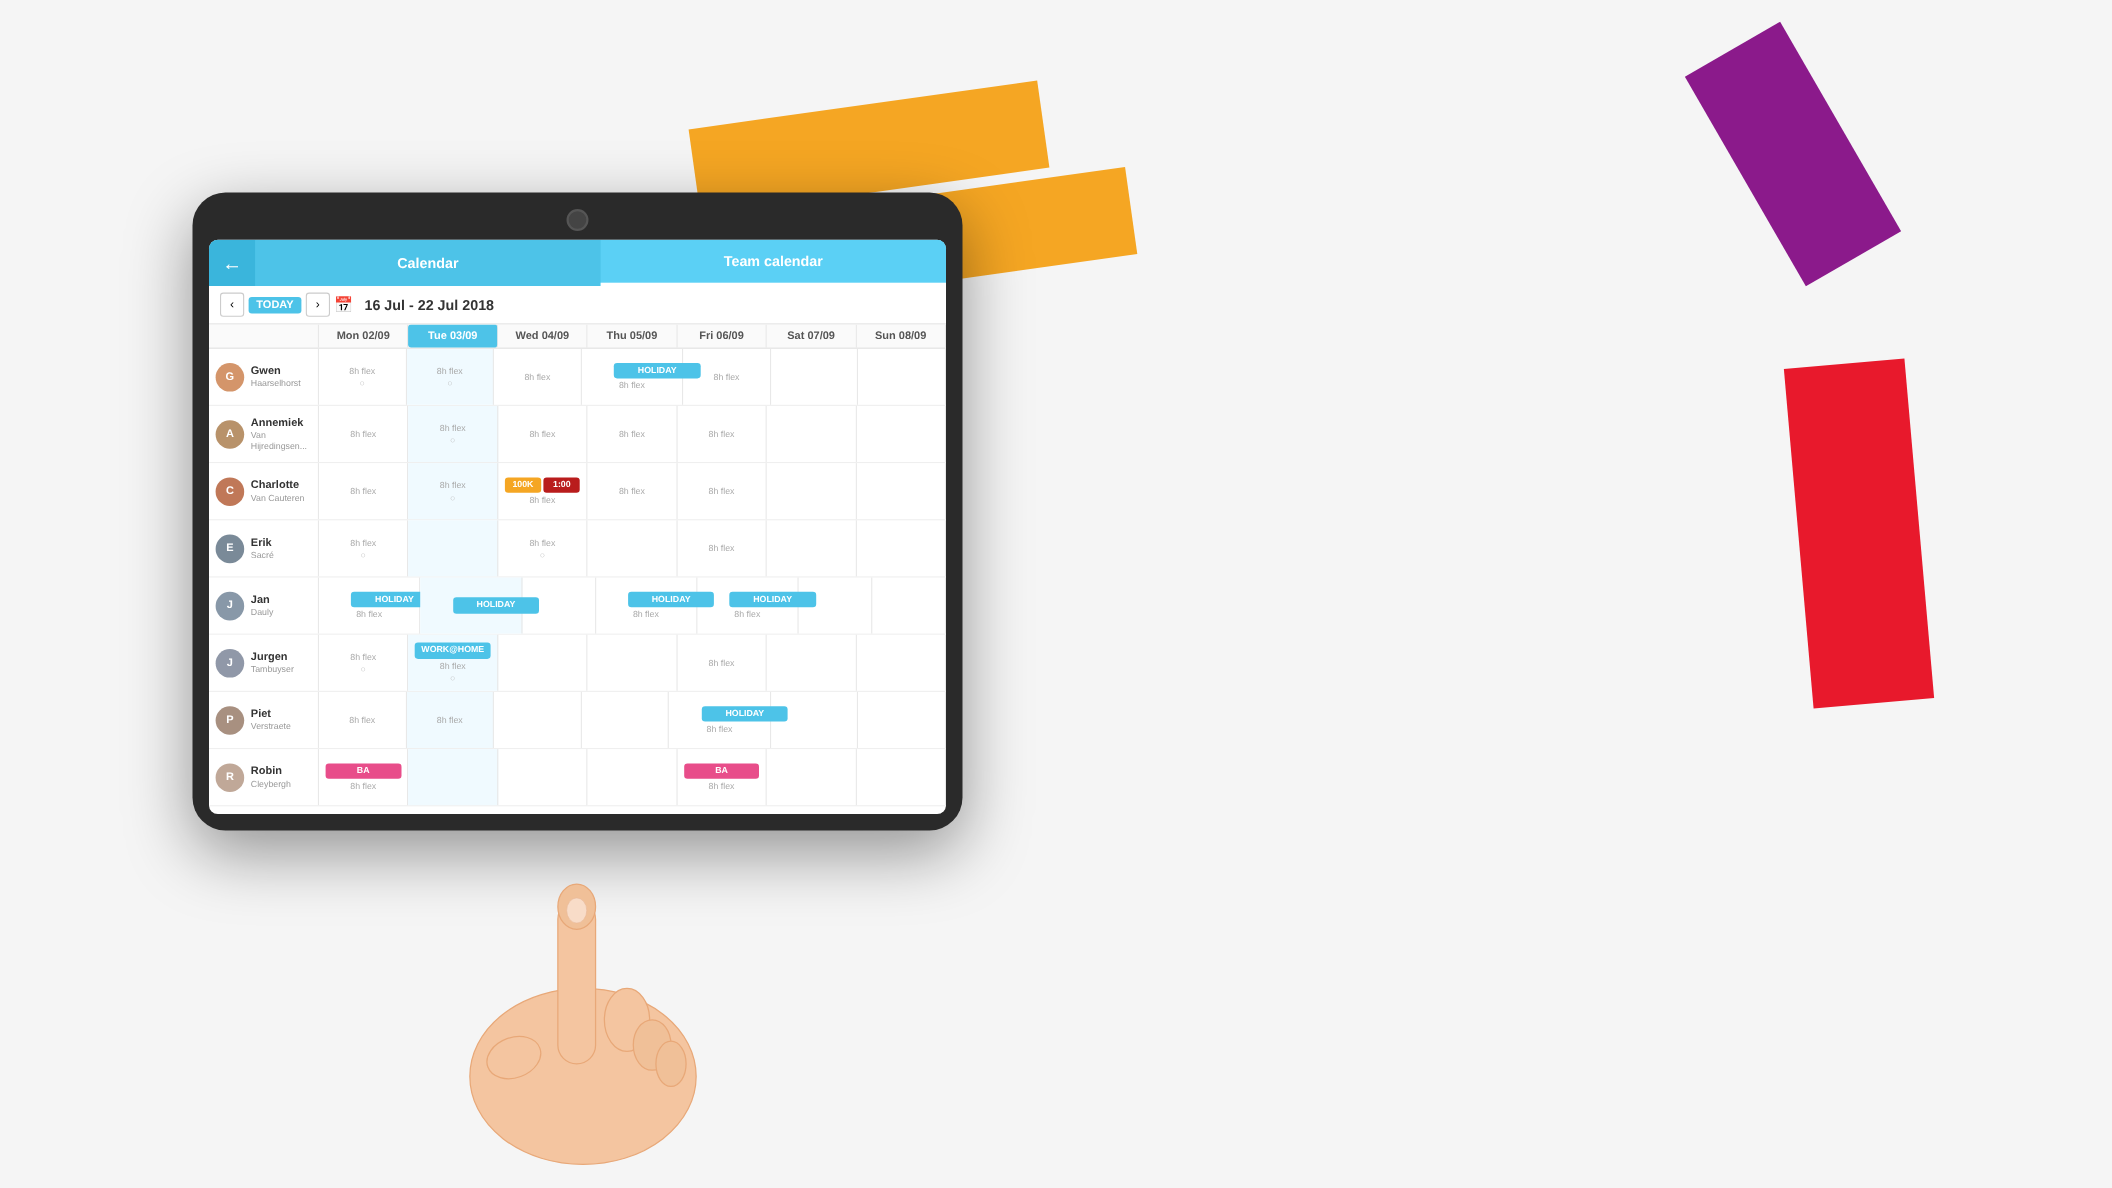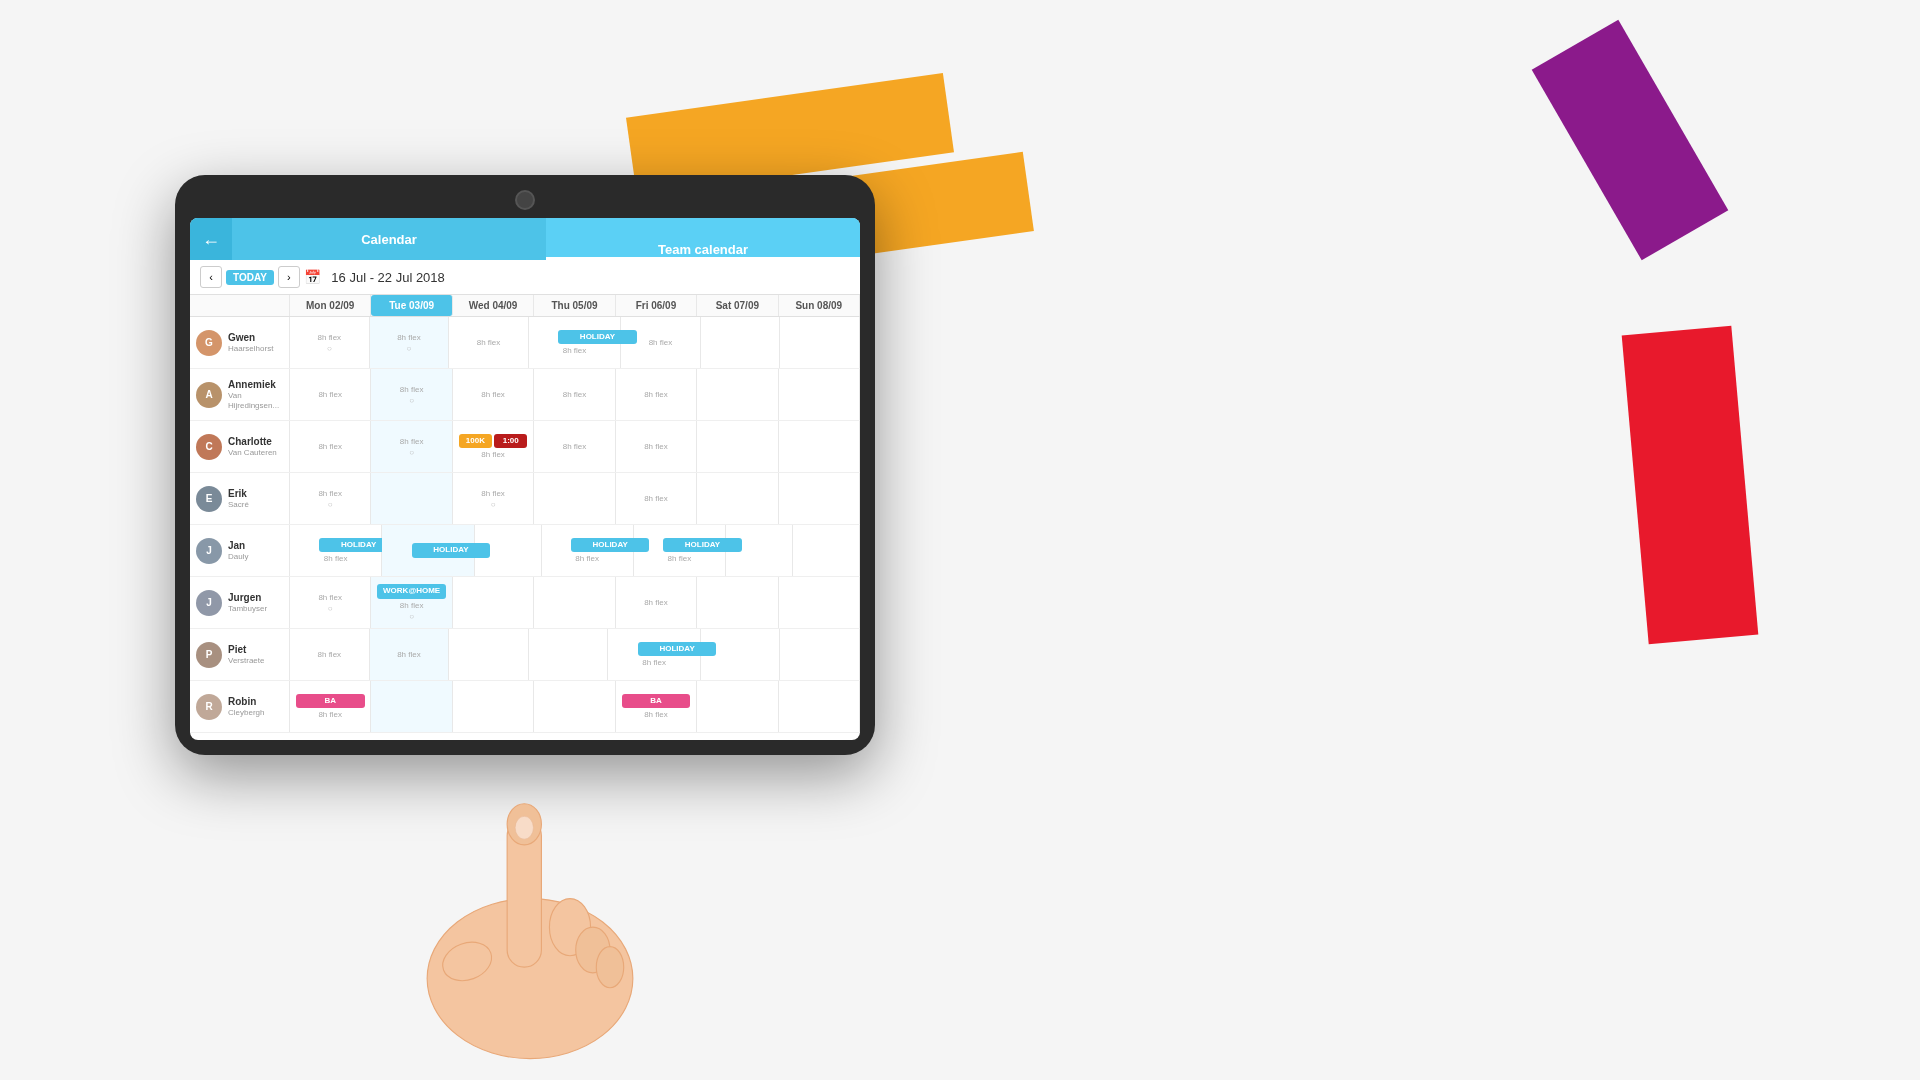--- a/index.html
+++ b/index.html
@@ -111,21 +111,20 @@
       align-items: center;
       justify-content: center;
       font-size: 13px;
       font-weight: 600;
       cursor: pointer;
       color: #fff;
     }
     .tab.active {
       background: #5BD0F5;
       border-bottom: 3px solid #fff;
-      align-items: flex-end;
     }
     .tab:not(.active) {
       background: #4DC3E8;
     }
 
     
     .cal-toolbar {
       display: flex;
       align-items: center;
       padding: 6px 10px;
@@ -157,21 +156,21 @@
       text-transform: uppercase;
     }
     .cal-icon {
       margin: 0 4px;
       font-size: 14px;
       cursor: pointer;
       color: #666;
     }
     .date-range {
       font-size: 13px;
-      font-weight: 400;
+      font-weight: 700;
       color: #333;
       margin-left: 6px;
     }
 
     
     .cal-grid {
       flex: 1;
       overflow: hidden;
       display: flex;
       flex-direction: column;

